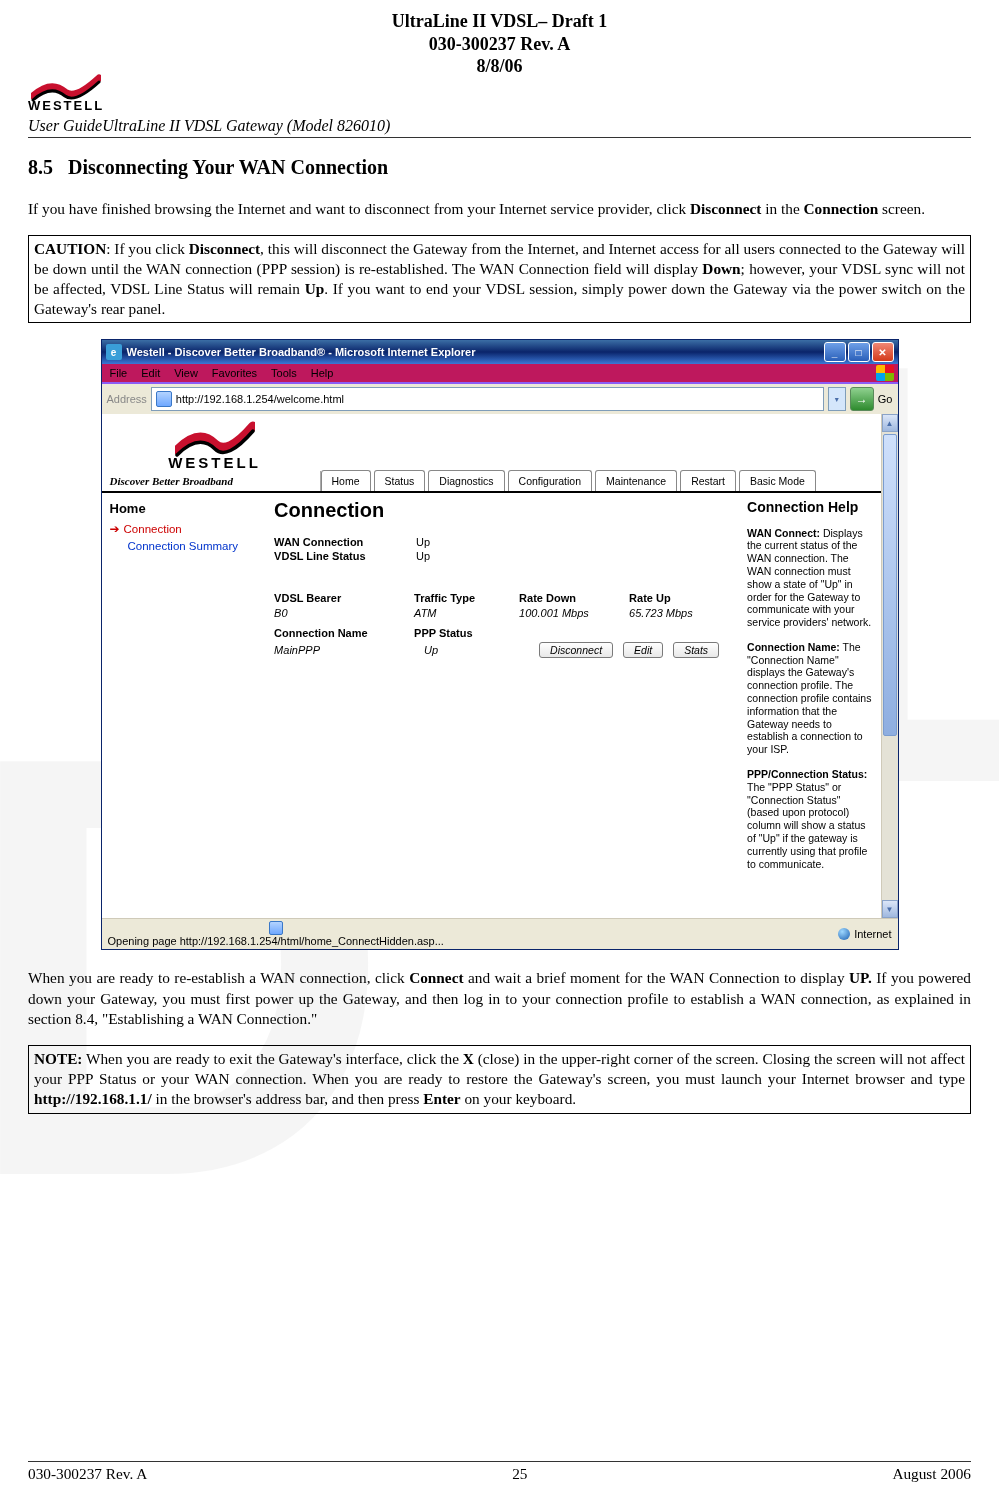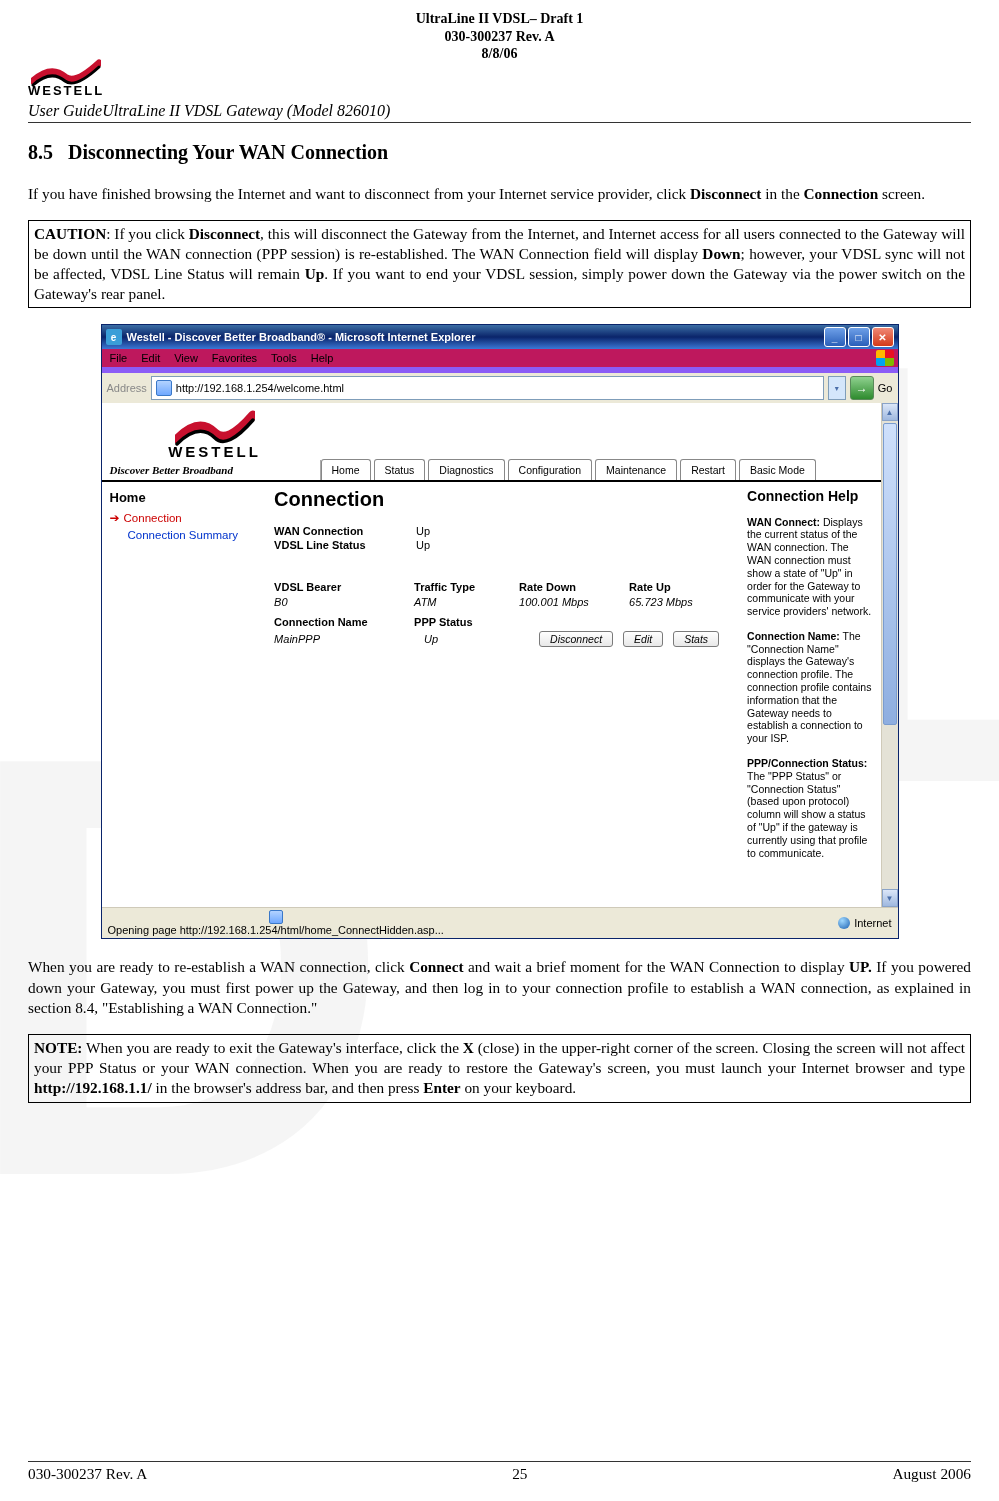--- a/index.html
+++ b/index.html
@@ -43,21 +43,21 @@
     right: -20px;
     font-size: 600px;
     font-weight: bold;
     color: #888;
     font-family: Arial, sans-serif;
   }
   .content { position: relative; z-index: 1; }
   .doc-header {
     text-align: center;
     font-weight: bold;
-    font-size: 14px;
+    font-size: 18px;
     line-height: 1.25;
   }
   .logo-row {
     display: flex;
     align-items: flex-end;
     justify-content: space-between;
     margin-top: -6px;
   }
   .westell-logo {
     display: flex;
@@ -163,21 +163,21 @@
     width: 18px; height: 16px;
     background: conic-gradient(#e81123 0 25%, #7fba00 25% 50%, #00a4ef 50% 75%, #ffb900 75%);
     border-radius: 2px;
   }
   .addrbar {
     display: flex;
     align-items: center;
     gap: 4px;
     padding: 3px 5px;
     background: #ece9d8;
-    border-top: 6px solid #8b5cf6;
+    border-top: 2px solid #8b5cf6;
   }
   .addrbar .lbl { color: #888; font-size: 11px; }
   .addr-input {
     flex: 1;
     background: #fff;
     border: 1px solid #7f9db9;
     padding: 2px 4px;
     display: flex;
     align-items: center;
     gap: 4px;

